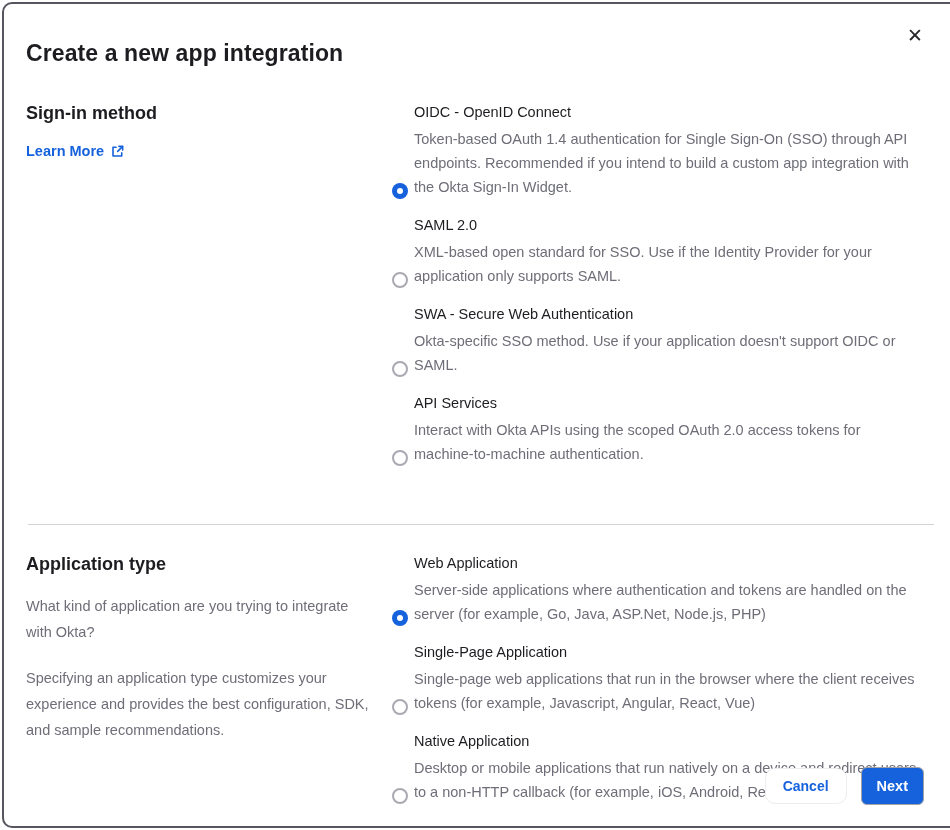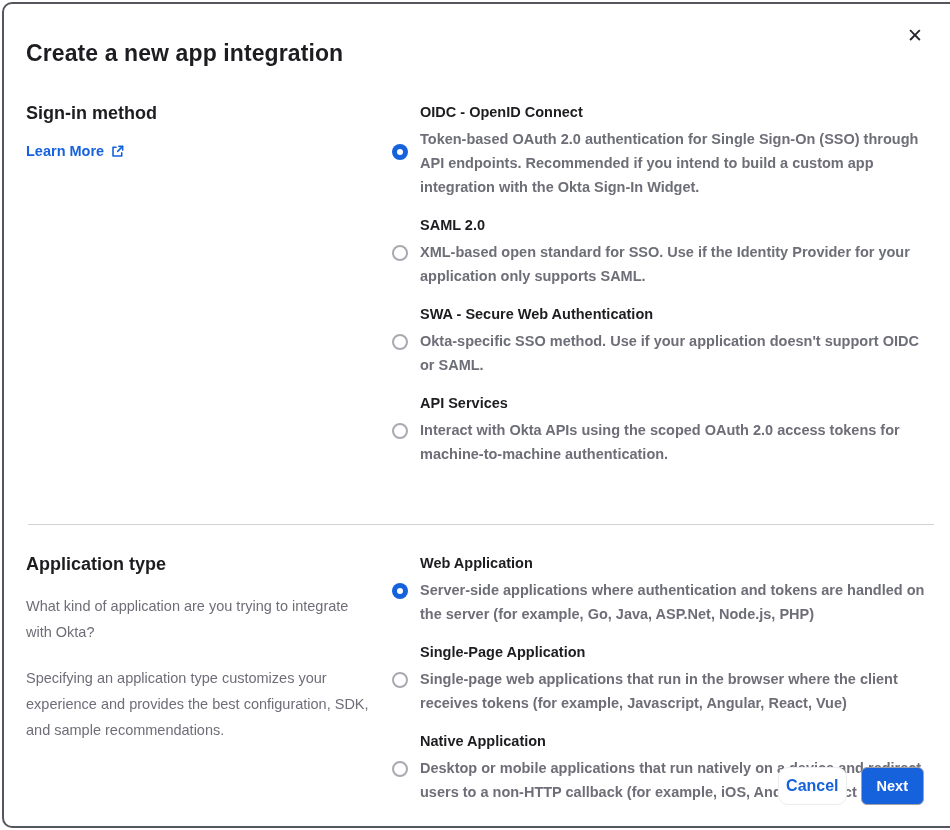--- a/index.html
+++ b/index.html
@@ -59,24 +59,23 @@
   .learn-more svg { display: block; }
   .col-left p.helper {
     font-size: 14.5px;
     color: #6e6e78;
     line-height: 26px;
     margin-bottom: 20px;
     max-width: 345px;
   }
   .option {
     display: flex;
-    align-items: center;
-    gap: 12px;
+    align-items: flex-end;
+    gap: 6px;
     margin-bottom: 17px;
-    font-weight: bold;
   }
   .radio {
     flex: 0 0 16px;
     width: 16px; height: 16px;
     margin-top: 1px;
     border-radius: 50%;
     position: relative;
     cursor: pointer;
   }
   .radio.unchecked {
@@ -119,23 +118,23 @@
     display: flex;
     align-items: center;
     gap: 14px;
   }
   .btn-cancel {
     background: #ffffff;
     border: 1px solid #ededf0;
     border-radius: 10px;
     color: #1662dd;
     font-family: inherit;
-    font-size: 16px;
-    font-weight: 700;
-    padding: 9px 7px;
+    font-size: 14px;
+    font-weight: 700;
+    padding: 9px 17px;
     cursor: pointer;
   }
   .btn-next {
     background: #1662dd;
     border: 1px solid #a3a3a3;
     border-radius: 6px;
     color: #ffffff;
     font-family: inherit;
     font-size: 14.5px;
     font-weight: 700;
@@ -165,21 +164,21 @@
           </svg>
         </span>
       </a>
     </div>
 
     <div class="col-right">
       <div class="option">
         <div class="radio checked" role="radio" aria-checked="true"></div>
         <div>
           <div class="option-label">OIDC - OpenID Connect</div>
-          <div class="option-desc">Token-based OAuth 2.0 authentication for Single Sign-On (SSO) through API endpoints. Recommended if you intend to build a custom app integration with the Okta Sign-In Widget.</div>
+          <div class="option-desc">Token-based OAuth 1.4 authentication for Single Sign-On (SSO) through API endpoints. Recommended if you intend to build a custom app integration with the Okta Sign-In Widget.</div>
         </div>
       </div>
 
       <div class="option">
         <div class="radio unchecked" role="radio" aria-checked="false"></div>
         <div>
           <div class="option-label">SAML 2.0</div>
           <div class="option-desc">XML-based open standard for SSO. Use if the Identity Provider for your application only supports SAML.</div>
         </div>
       </div>

